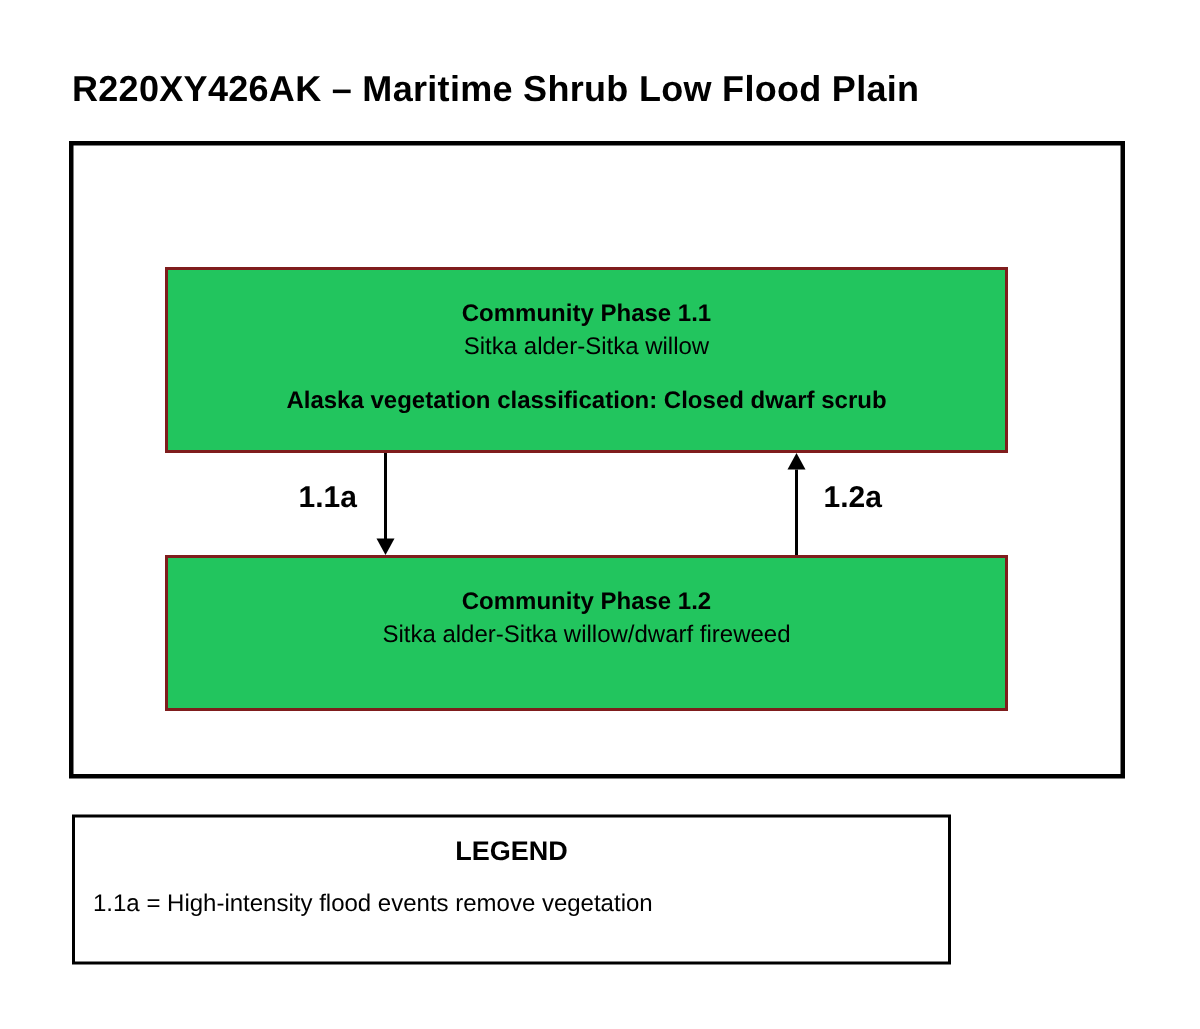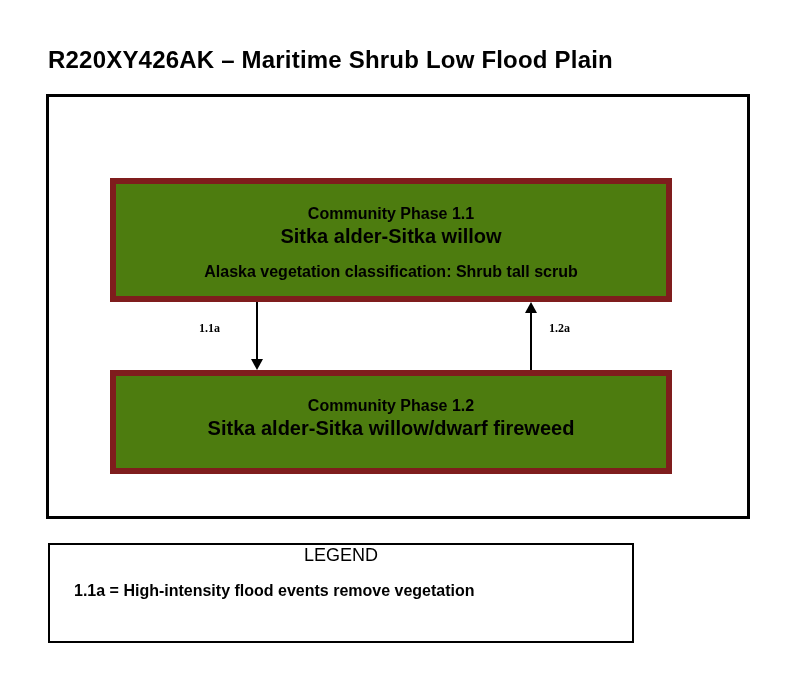--- a/index.html
+++ b/index.html
@@ -39,23 +39,23 @@
   #state-title {
     position: absolute;
     left: 30px;
     top: 26px;
     font-size: 21px;
     font-weight: bold;
   }
 
   .phase-box {
     position: absolute;
-    border: 6px solid #7f1d1d;
+    border: 2px solid #7f1d1d;
     box-sizing: border-box;
-    background: #4d7c0f;
+    background: #22c55e;
     text-align: center;
   }
 
   #phase-1-1 {
     left: 61px;
     top: 81px;
     width: 562px;
     height: 124px;
   }
 
@@ -68,22 +68,22 @@
   }
 
   .phase-name {
     font-size: 16px;
     font-weight: bold;
     line-height: 22px;
     margin-top: 19px;
   }
 
   .phase-sub {
-    font-size: 20px;
-    font-weight: bold;
+    font-size: 16px;
+    font-weight: normal;
     line-height: 22px;
   }
 
   .phase-class {
     font-size: 16px;
     font-weight: bold;
     margin-top: 16px;
   }
   .phase-class .ital {
   }
@@ -122,23 +122,22 @@
     top: 216px;
     height: 57px;
   }
   #arrow-up-head {
     left: 476px;
     top: 205px;
   }
 
   .arrow-label {
     position: absolute;
-    font-size: 12px;
-    font-weight: bold;
-    font-family: Liberation Serif, serif;
+    font-size: 20px;
+    font-weight: bold;
   }
   #label-1-1a {
     left: 150px;
     top: 224px;
   }
   #label-1-2a {
     left: 500px;
     top: 224px;
   }
 
@@ -147,44 +146,45 @@
     left: 48px;
     top: 543px;
     width: 586px;
     height: 100px;
     border: 2px solid #000000;
     box-sizing: border-box;
   }
   #legend-title {
     text-align: center;
     font-size: 18px;
+    font-weight: bold;
+    margin-top: 12px;
+  }
+  .legend-line {
+    font-size: 16px;
     font-weight: normal;
-  }
-  .legend-line {
-    font-size: 16px;
-    font-weight: bold;
-    margin-left: 24px;
+    margin-left: 12px;
     line-height: 23px;
   }
   #legend-line-1 { margin-top: 13px; }
 </style>
 </head>
 <body>
 
 <div id="page-title">R220XY426AK  –  Maritime Shrub Low Flood Plain</div>
 
 <div id="state-box">
 
 
   <div class="phase-box" id="phase-1-1">
     <div class="phase-name">Community Phase 1.1</div>
     <div class="phase-sub">Sitka alder-Sitka willow</div>
     <div class="phase-class">
       <span class="ital">Alaska vegetation classification:</span>
-      <span>Shrub tall scrub</span>
+      <span>Closed dwarf scrub</span>
     </div>
   </div>
 
   <div class="arrow-line" id="arrow-down-line"></div>
   <div class="arrow-head down" id="arrow-down-head"></div>
   <div class="arrow-label" id="label-1-1a">1.1a</div>
 
   <div class="arrow-line" id="arrow-up-line"></div>
   <div class="arrow-head up" id="arrow-up-head"></div>
   <div class="arrow-label" id="label-1-2a">1.2a</div>

